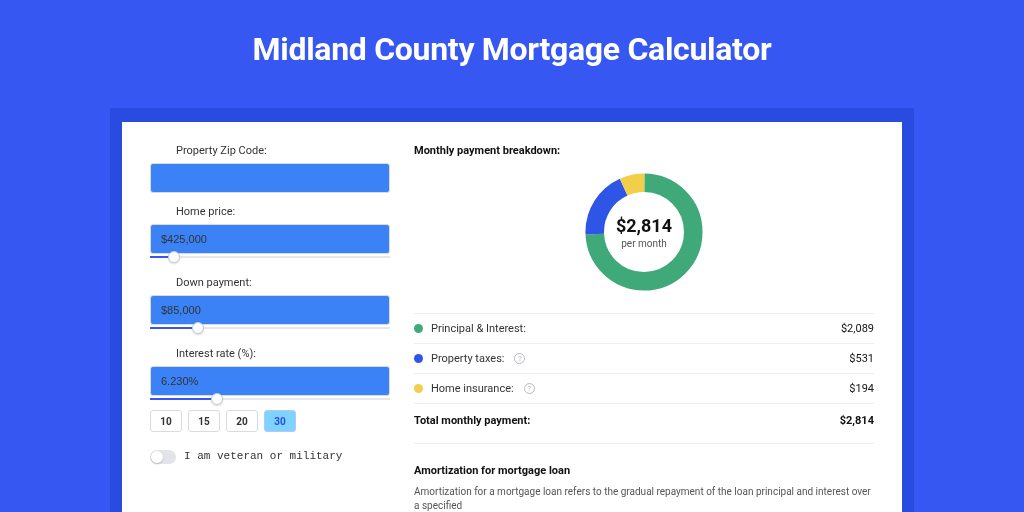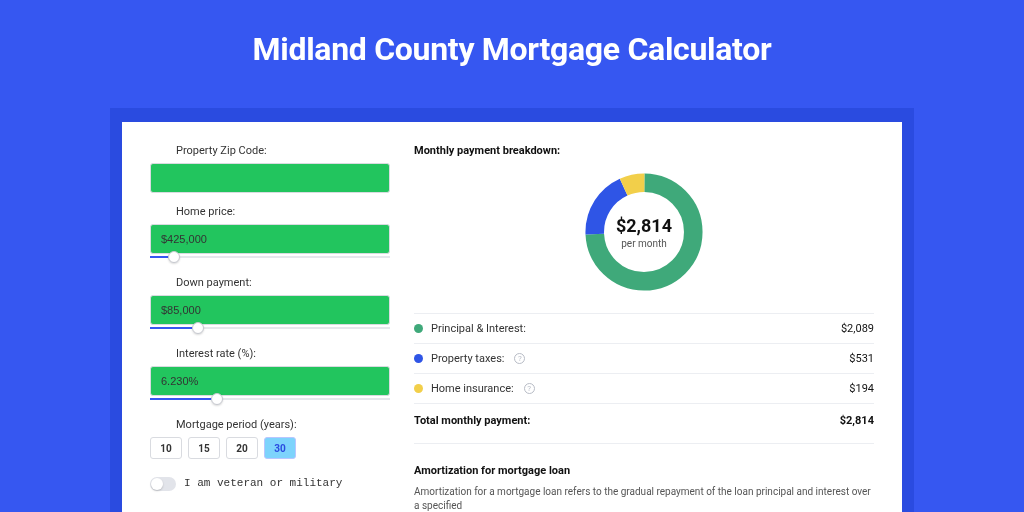--- a/index.html
+++ b/index.html
@@ -7,21 +7,21 @@
   .page-bg { width: 1024px; height: 512px; background: #3657f1; position: relative; }
   .page-title { text-align: center; color: #fff; font-size: 32px; font-weight: 700; padding-top: 30px; letter-spacing: -0.3px; }
   .card-wrap { position: absolute; left: 110px; right: 110px; top: 108px; bottom: -130px; background: #2a4be0; padding: 14px 12px; }
   .card { background: #fff; width: 100%; height: 100%; padding: 22px 28px; display: flex; gap: 24px; }
   .left-col { width: 240px; flex-shrink: 0; }
   .right-col { flex: 1; }
   .field-label { font-size: 11px; color: #333; margin-bottom: 6px; margin-top: 12px; margin-left: 26px; }
   .left-col .field-label:first-child { margin-top: 0; }
   .text-input {
     width: 100%; height: 30px; border: 1px solid #d9dbe0; border-radius: 3px;
-    padding: 0 10px; font-size: 11px; color: #333; background: #22c55e;
+    padding: 0 10px; font-size: 11px; color: #333; background: #3b82f6;
   }
   .dual-input { display: flex; gap: 8px; }
   .dual-input .text-input:first-child { flex: 1.6; }
   .dual-input .text-input:last-child { flex: 1; }
   .slider-track {
     position: relative; height: 14px; margin-top: -4px;
   }
   .slider-track::before {
     content: ""; position: absolute; left: 0; right: 0; top: 6px; height: 2px; background: #e5e7ec;
   }
@@ -104,21 +104,20 @@
           <div class="slider-thumb" style="left:20%"></div>
         </div>
 
         <div class="field-label">Interest rate (%):</div>
         <input class="text-input" type="text" value="6.230%" style="">
         <div class="slider-track">
           <div class="slider-fill" style="width:28%"></div>
           <div class="slider-thumb" style="left:28%"></div>
         </div>
 
-        <div class="field-label">Mortgage period (years):</div>
         <div class="period-group">
           <div class="period-btn">10</div>
           <div class="period-btn">15</div>
           <div class="period-btn">20</div>
           <div class="period-btn active">30</div>
         </div>
 
         <div class="toggle-row">
           <div class="toggle"></div>
           <span class="toggle-label">I am veteran or military</span>

